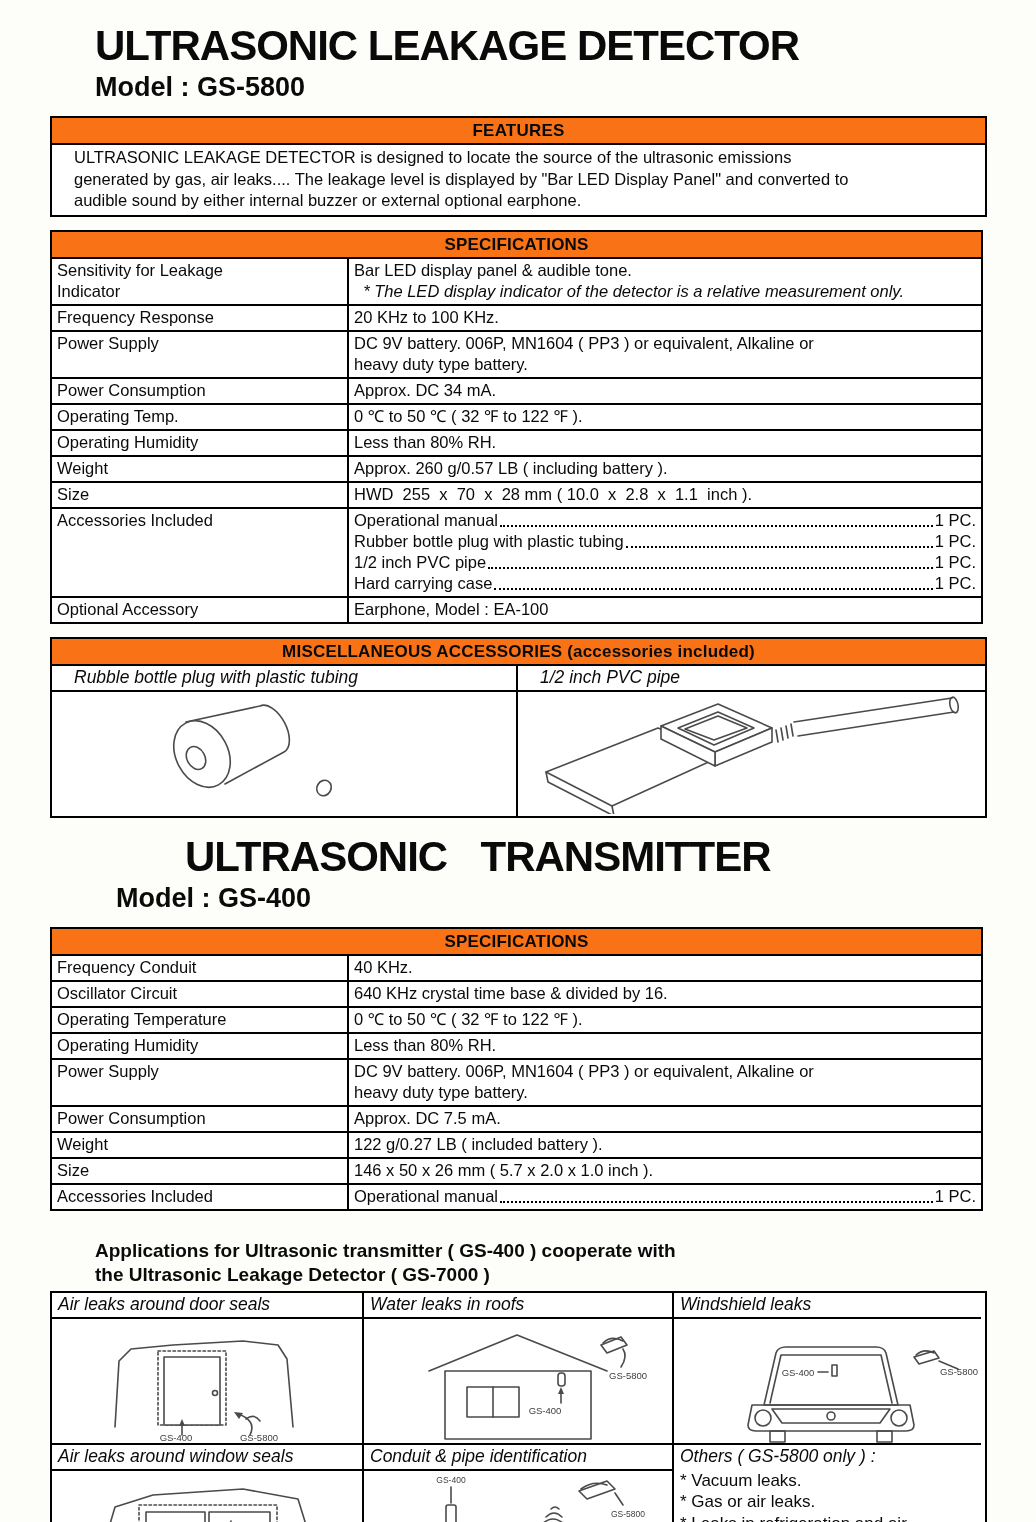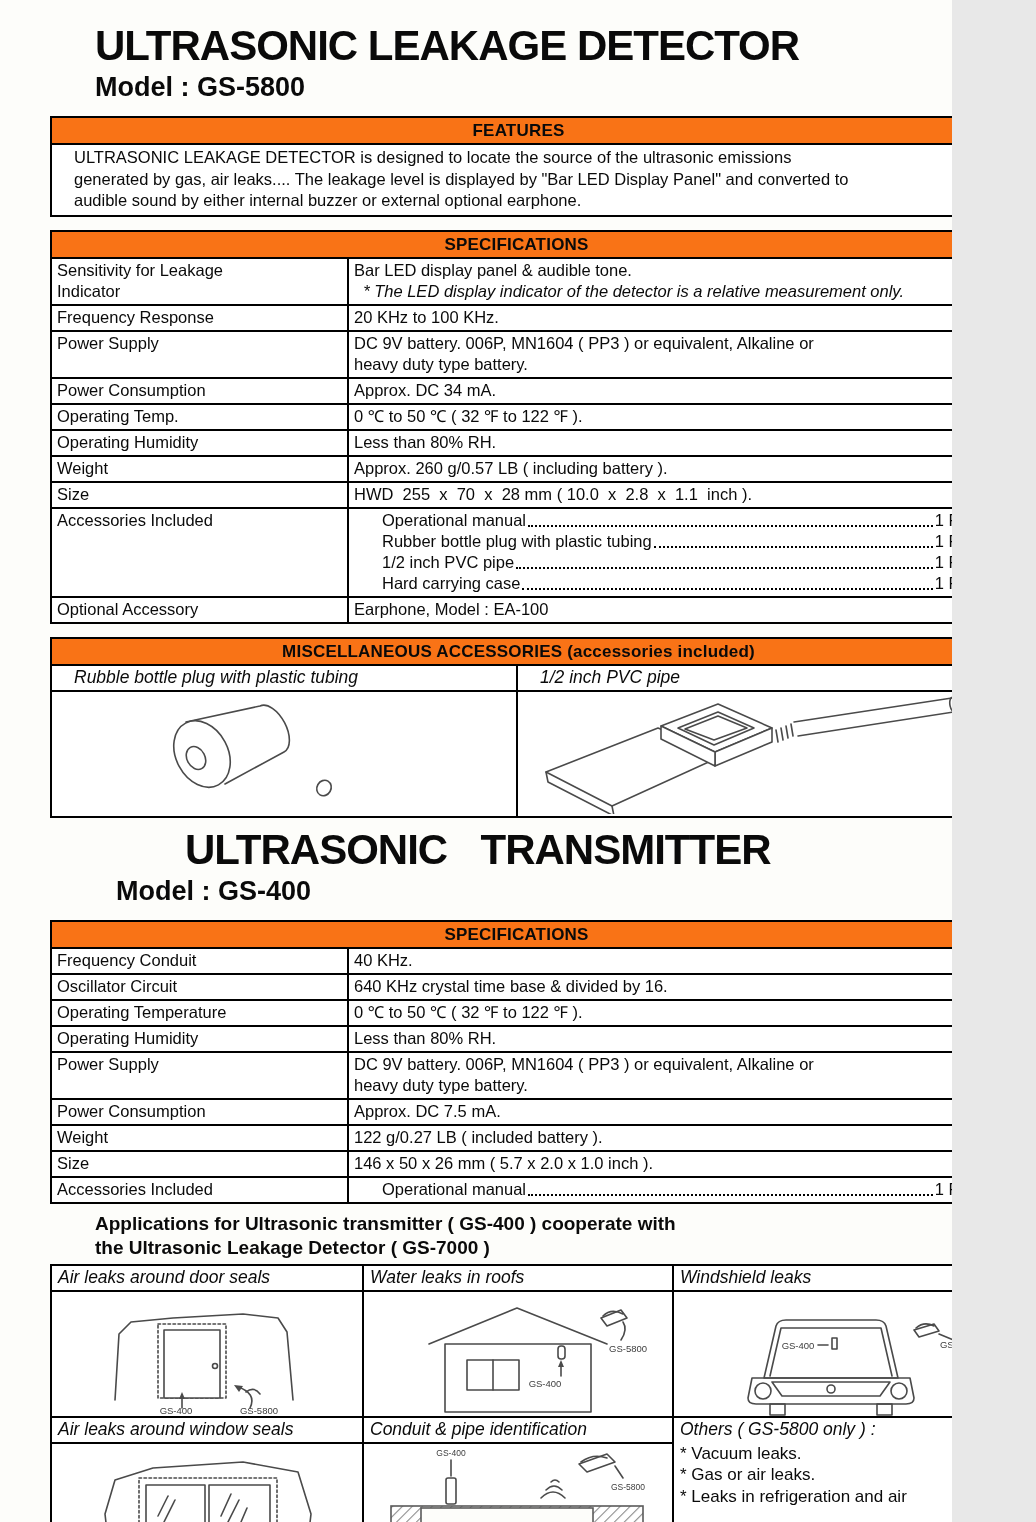--- a/index.html
+++ b/index.html
@@ -1,47 +1,47 @@
 <!DOCTYPE html>
 <html><head>
 <meta charset="utf-8">
 <style>
   html,body{margin:0;padding:0;background:#e8e8e8;}
-  .page{position:relative;width:952px;height:1522px;background:#fdfdfa;overflow:hidden;
+  .page{position:relative;width:1036px;height:1522px;background:#fdfdfa;overflow:hidden;
         font-family:"Liberation Sans", sans-serif;color:#0a0a0a;}
   .title-main{margin:24px 0 0 95px;font-size:42px;font-weight:bold;line-height:1.05;
               letter-spacing:-1px;white-space:pre;}
   .title-model{margin:4px 0 0 95px;font-size:27px;font-weight:bold;white-space:pre;}
-  .title-main.t2{margin:10px 0 0 185px;word-spacing:6px;}
+  .title-main.t2{margin:17px 0 0 185px;word-spacing:6px;}
   .title-model.t2{margin:4px 0 0 116px;}
 
   .box{margin:13px 0 0 50px;width:933px;border:2px solid #000;background:#fff;}
   .bar{background:#f97316;text-align:center;font-weight:bold;font-size:17px;
        padding:3px 0 2px 0;border-bottom:2px solid #000;letter-spacing:.2px;}
   .features-text{font-size:16.5px;line-height:21.5px;padding:2px 6px 3px 22px;white-space:pre-line;}
 
   table.spec{margin:13px 0 0 50px;width:933px;border-collapse:collapse;border:2px solid #000;
              font-size:16.5px;background:#fff;}
   table.spec th.bar{border:2px solid #000;}
   table.spec td{border:2px solid #000;vertical-align:top;padding:1px 5px 2px 5px;line-height:21px;}
   td.k{width:285px;white-space:pre-line;}
   .line{white-space:pre-wrap;}
   .italic{font-style:italic;}
-  .leader{display:flex;align-items:flex-end;margin-left:28px;}
+  .leader{display:flex;align-items:flex-end;}
   .leader .dots{flex:1;border-bottom:2.5px dotted #000;margin:0 2px 4px 2px;}
   .leader .qty{white-space:nowrap;}
 
   .misc-captions{display:grid;grid-template-columns:466px 463px;border-bottom:2px solid #000;}
   .misc-captions .cap{font-style:italic;font-size:17.5px;padding:1px 6px 2px 22px;}
   .misc-captions .cap:first-child{border-right:2px solid #000;}
   .misc-draw{display:grid;grid-template-columns:466px 463px;height:124px;}
   .misc-draw .cell{position:relative;}
   .misc-draw .cell:first-child{border-right:2px solid #000;}
 
-  .apps-head{margin:8px 0 0 95px;font-size:19px;font-weight:bold;line-height:24px;}
+  .apps-head{margin:28px 0 0 95px;font-size:19px;font-weight:bold;line-height:24px;}
   .apps{margin:4px 0 0 50px;width:933px;border:2px solid #000;display:grid;
         grid-template-columns:312px 310px 307px;background:#fff;}
   .app-cell{border-right:2px solid #000;border-bottom:2px solid #000;}
   .app-cell:nth-child(3n){border-right:none;}
   .app-cell:nth-child(n+4){border-bottom:none;}
   .app-cap{font-style:italic;font-size:17.5px;padding:1px 6px 2px 6px;}
   .app-cap.underlined{border-bottom:2px solid #000;}
   .app-art{display:block;margin:0 auto;}
   .others-list{font-size:17px;line-height:21.5px;padding:1px 6px;}
   .others-list .item{white-space:pre-wrap;}

